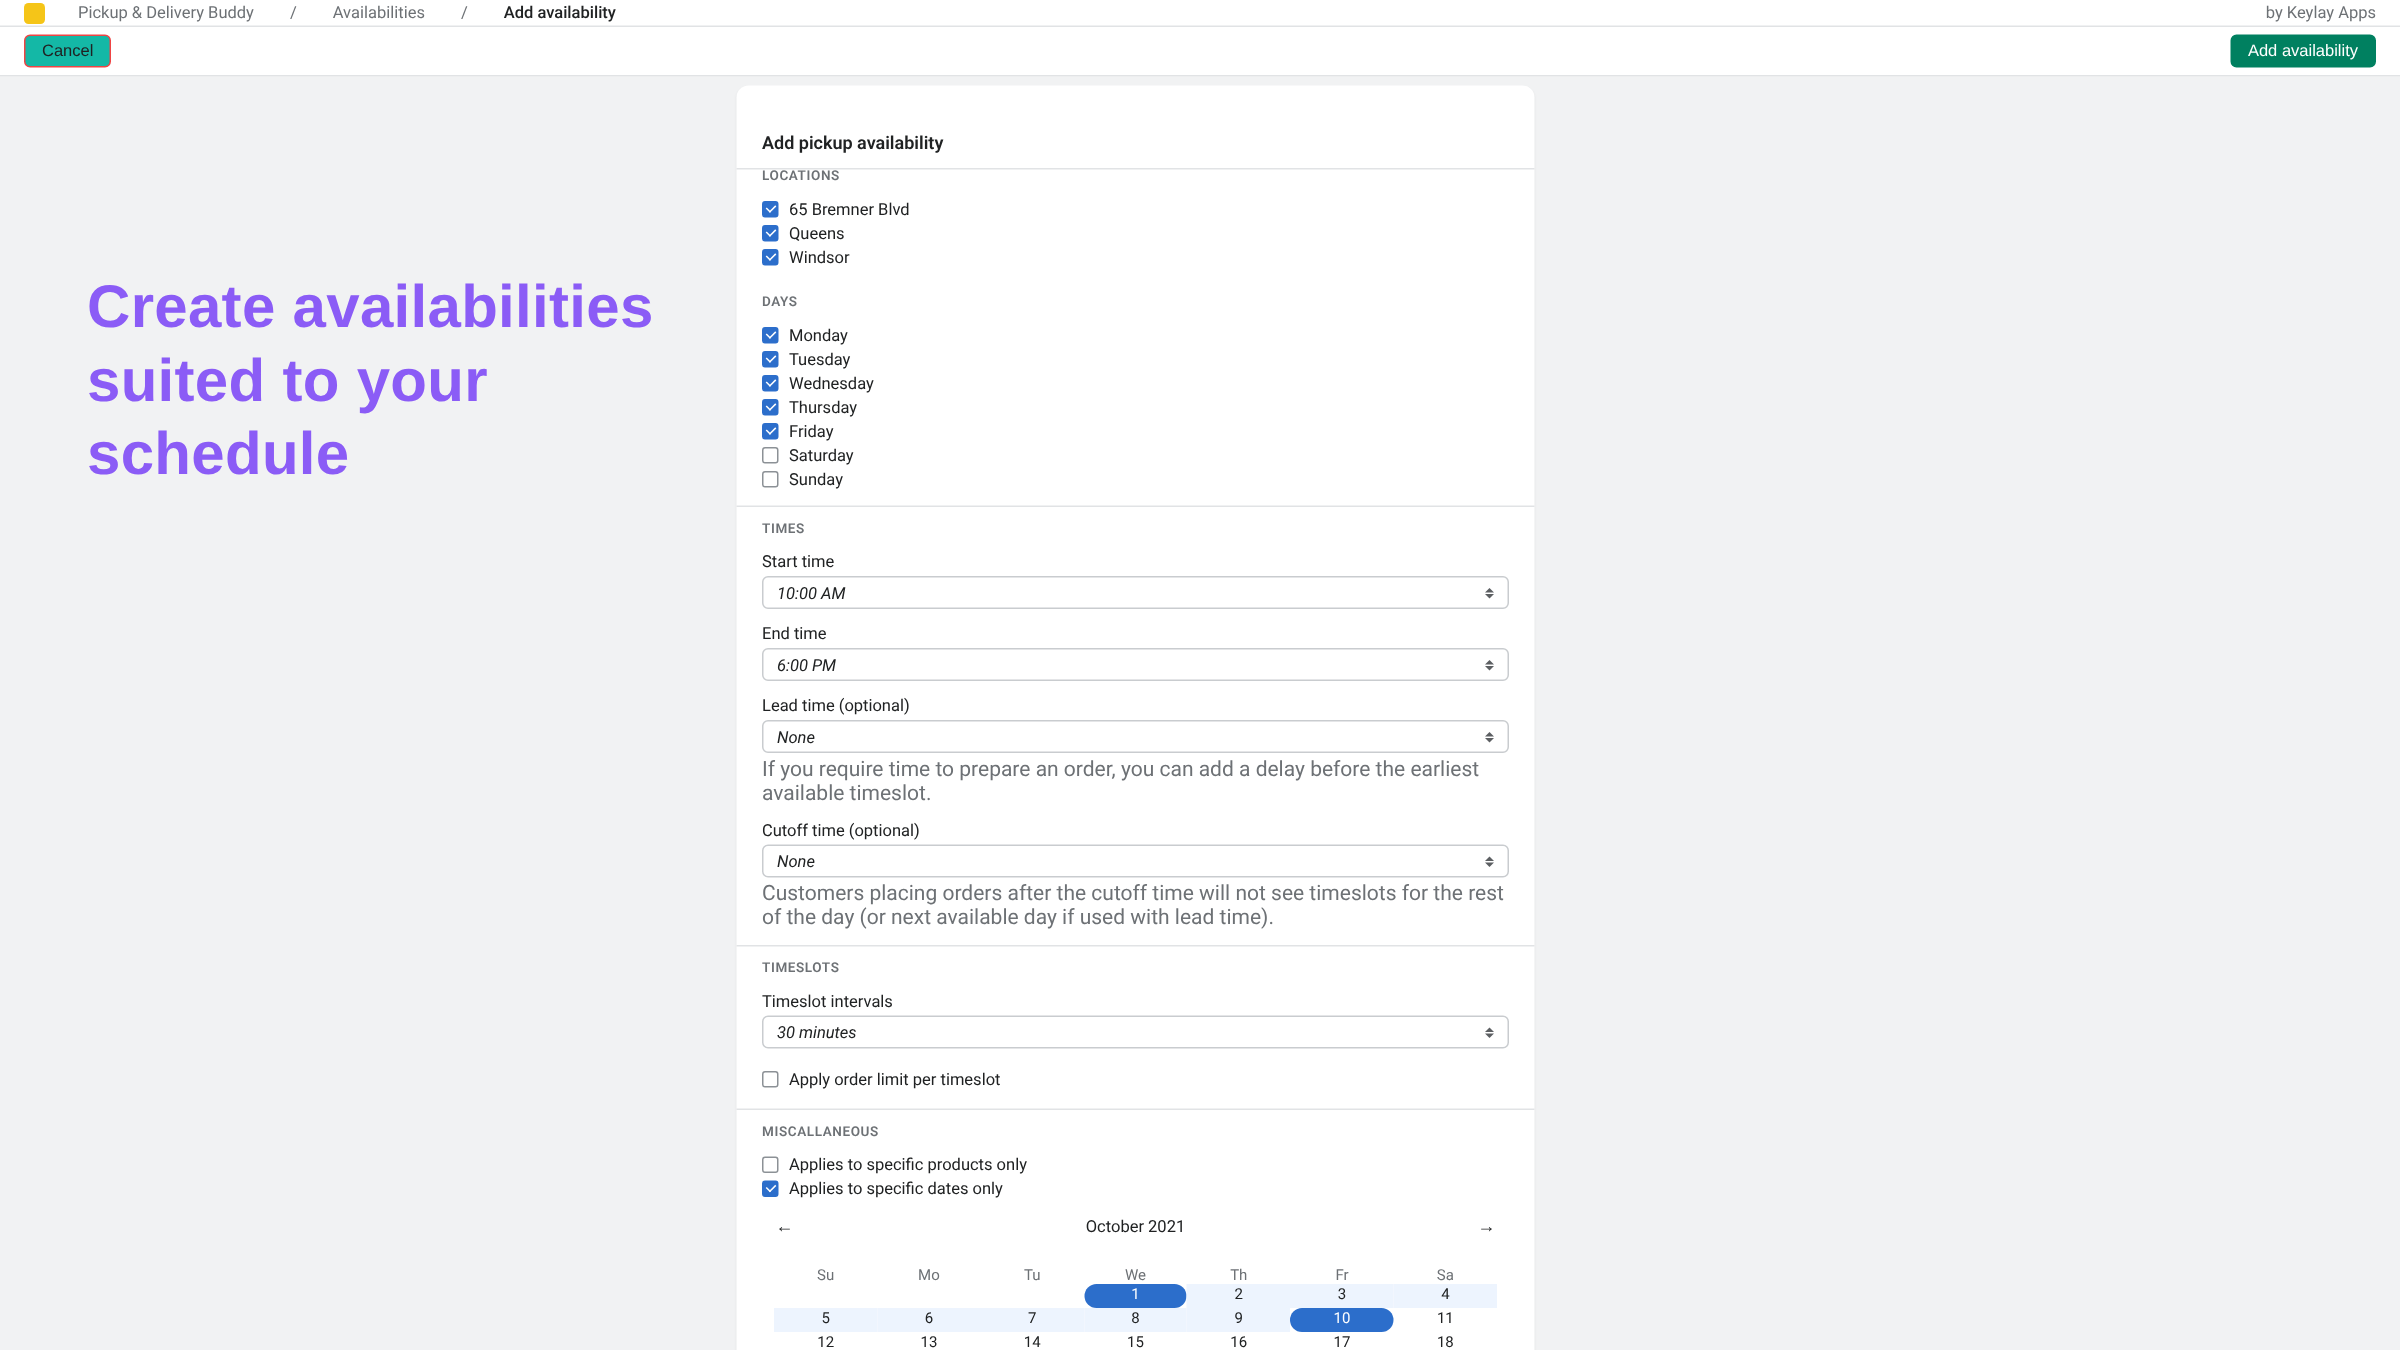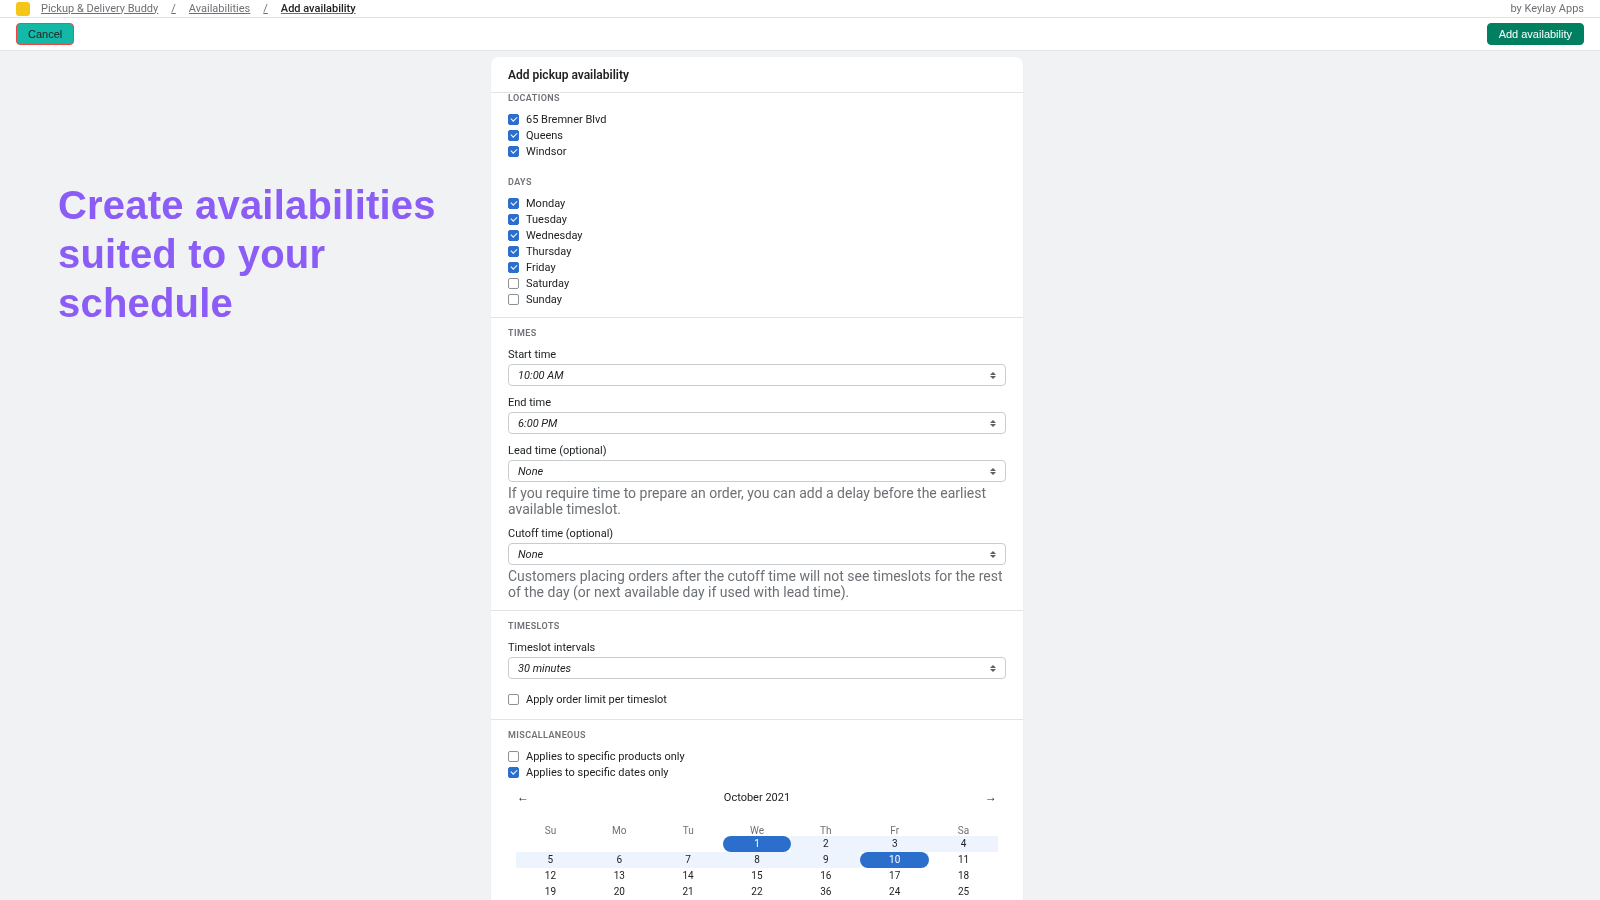--- a/index.html
+++ b/index.html
@@ -17,21 +17,21 @@
   display: flex;
   align-items: center;
   justify-content: space-between;
   padding: 0 16px;
   height: 18px;
   background: #fff;
   font-size: 11px;
   color: #6d7175;
   border-bottom: 1px solid #e1e3e5;
 }
-.topbar-left { display: flex; gap: 11px; text-decoration: underline; }
+.topbar-left { display: flex; gap: 22px; }
 .app-icon {
   width: 14px; height: 14px;
   background: #f5c518;
   border-radius: 3px;
   display: inline-block;
 }
 .crumb-sep { color: #6d7175; margin: 0 2px; }
 .crumb-link { color: #6d7175; }
 .crumb-current { color: #202223; font-weight: 500; }
 
@@ -84,21 +84,21 @@
   margin-top: 6px;
   margin-left: 6px;
   background: #fff;
   border-radius: 8px;
   box-shadow: 0 1px 2px rgba(0,0,0,0.05);
   font-size: 11px;
 }
 
 .card-section { padding: 14px 17px 14px 17px; border-bottom: 1px solid #e1e3e5; }
 .card-section:last-of-type { border-bottom: none; }
-.card-title { font-weight: 600; font-size: 12px; color: #202223; margin-bottom: 0; }
+.card-title { font-weight: 600; font-size: 12px; color: #202223; margin-bottom: 0; margin-top: 20px; }
 
 .sec-label {
   font-size: 9px;
   font-weight: 600;
   color: #6d7175;
   letter-spacing: 0.4px;
   margin-bottom: 8px;
 }
 
 .check-row {

